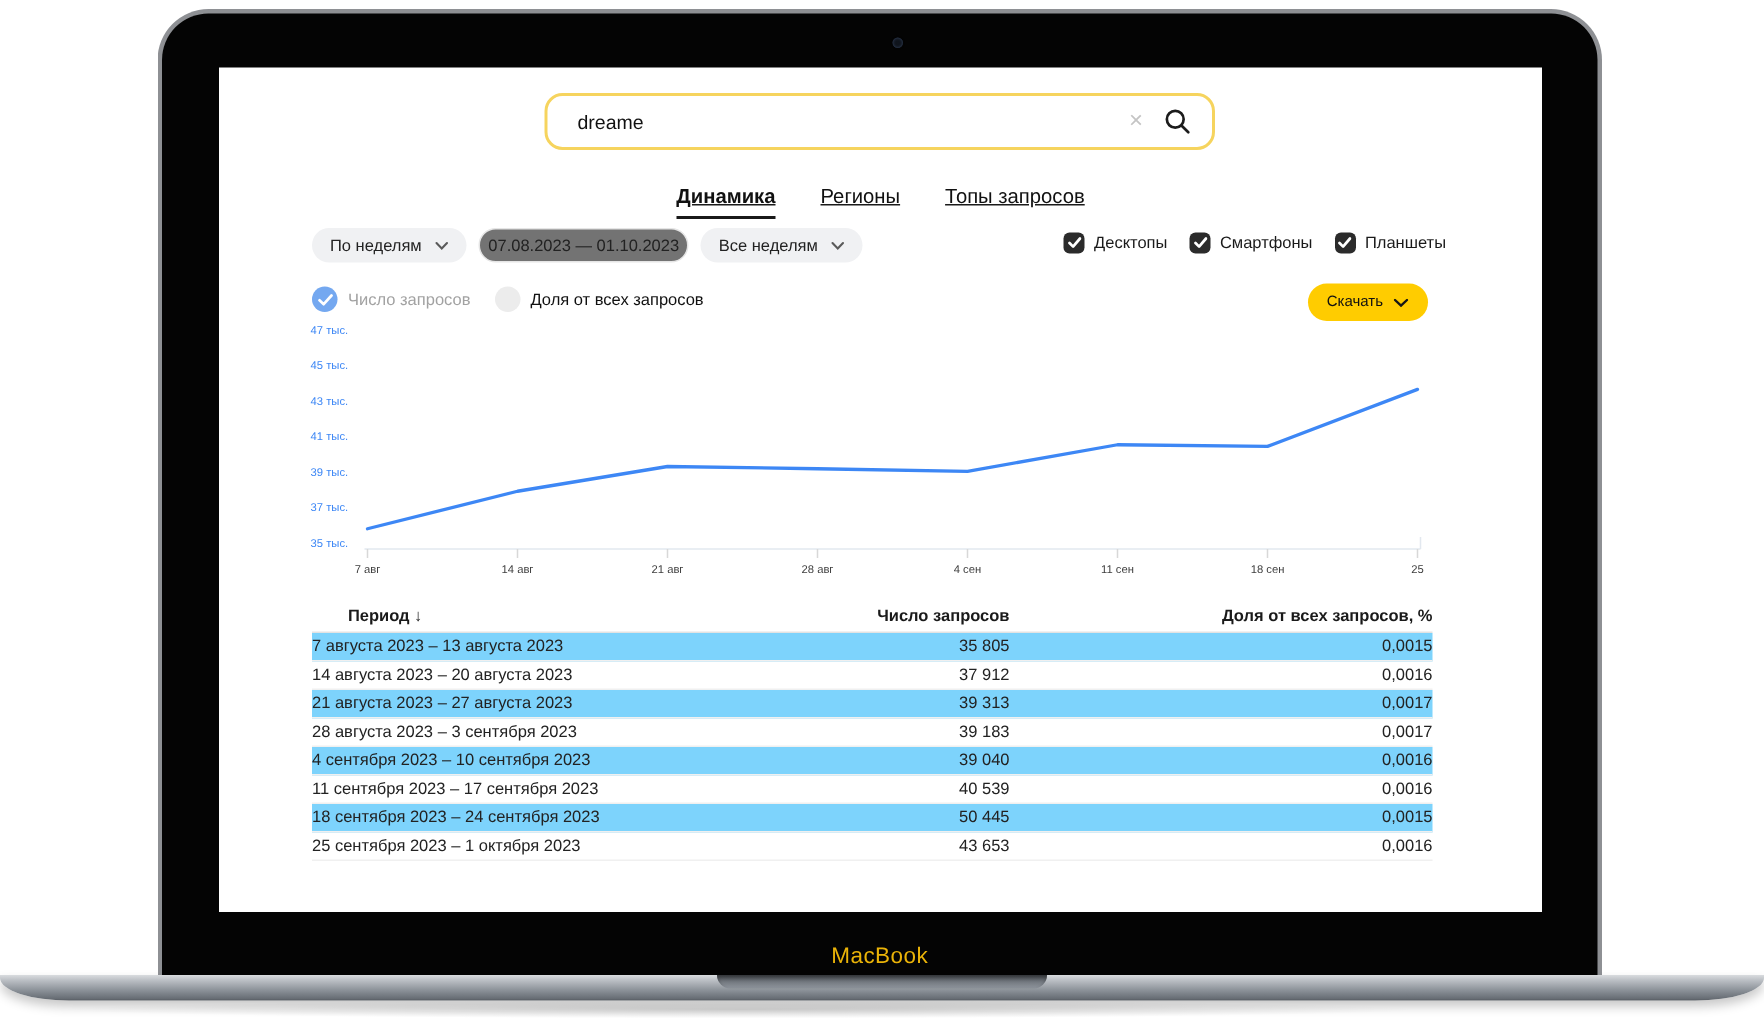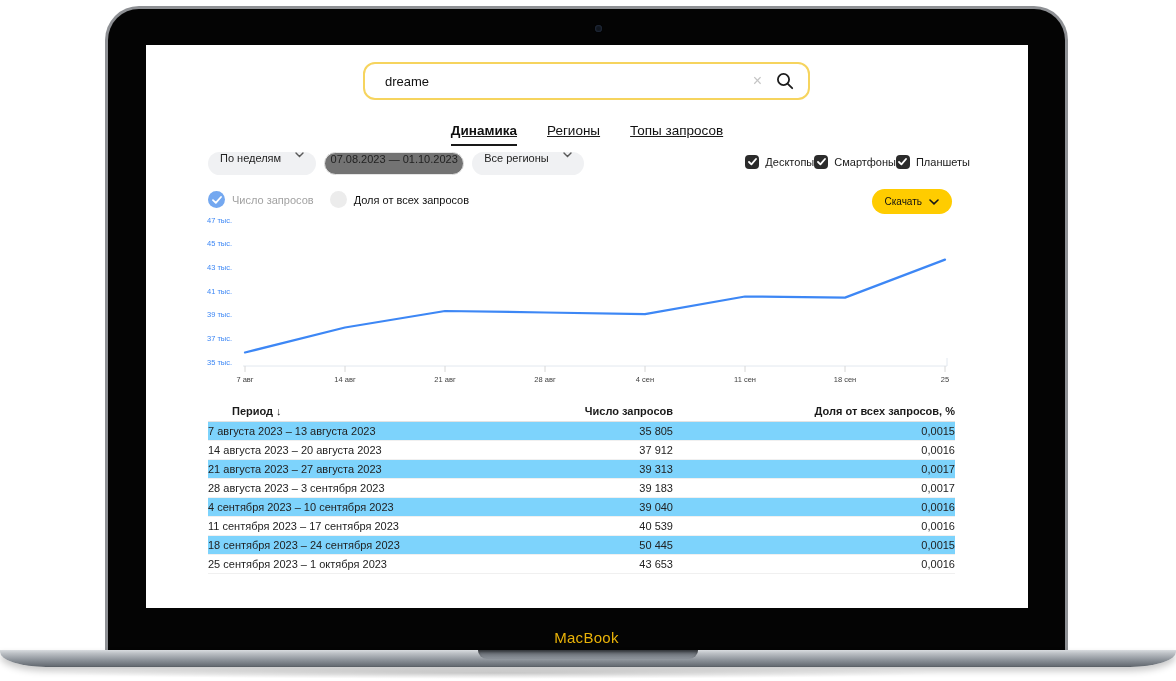--- a/index.html
+++ b/index.html
@@ -41,27 +41,27 @@
   .mag { display:block; cursor:pointer; }
 
   
   .tabs { position:absolute; left:0; right:0; top:78px; display:flex;
           justify-content:center; gap:30px; font-size:13.5px;text-decoration:underline; }
   .tab { color:#111; font-weight:500; padding-bottom:6px; cursor:pointer; }
   .tab.active { font-weight:700; border-bottom:2px solid #191919; }
 
   
   .filter-row { position:absolute; left:62px; top:107px; display:flex; gap:8px; align-items:center; }
-  .pill { height:23px; border-radius:12px; display:flex; align-items:flex-start; gap:14px;
+  .pill { height:23px; border-radius:12px; display:flex; align-items:center; gap:9px;
           padding:0 12px; font-size:11px; color:#222; cursor:pointer; white-space:nowrap; }
   .pill-gray { background:#f0f1f3; }
   .pill-date { background:#737373; border:1px solid #e5e5e5; width:140px; justify-content:center; }
 
   
-  .device-checks { position:absolute; top:110px; right:58px; display:flex; 
+  .device-checks { position:absolute; top:110px; right:64px; display:flex; gap:15px;
                    align-items:center; font-size:11px; }
   .chk { display:flex; align-items:center; gap:6px; cursor:pointer; }
   .box { width:14px; height:14px; border-radius:4px; background:#2b2b2b;
          display:flex; align-items:center; justify-content:center; }
 
   
   .metric-row { position:absolute; left:62px; top:146px; display:flex; gap:16px;
                 align-items:center; font-size:11px; }
   .radio-opt { display:flex; align-items:center; gap:7px; cursor:pointer; }
   .rad { width:17px; height:17px; border-radius:50%; display:flex;
@@ -121,21 +121,21 @@
         <div class="pill pill-gray">
           <span>По неделям</span>
           <svg width="9" height="6" viewBox="0 0 9 6">
             <polyline points="1,1 4.5,4.6 8,1" fill="none" stroke="#5a5a5a" stroke-width="1.4" stroke-linecap="round"></polyline>
           </svg>
         </div>
         <div class="pill pill-date">
           <span>07.08.2023 — 01.10.2023</span>
         </div>
         <div class="pill pill-gray">
-          <span>Все регионы</span>
+          <span>Все неделям</span>
           <svg width="9" height="6" viewBox="0 0 9 6">
             <polyline points="1,1 4.5,4.6 8,1" fill="none" stroke="#5a5a5a" stroke-width="1.4" stroke-linecap="round"></polyline>
           </svg>
         </div>
       </div>
 
       <div class="device-checks">
         <div class="chk">
           <span class="box">
             <svg width="9" height="8" viewBox="0 0 9 8">

